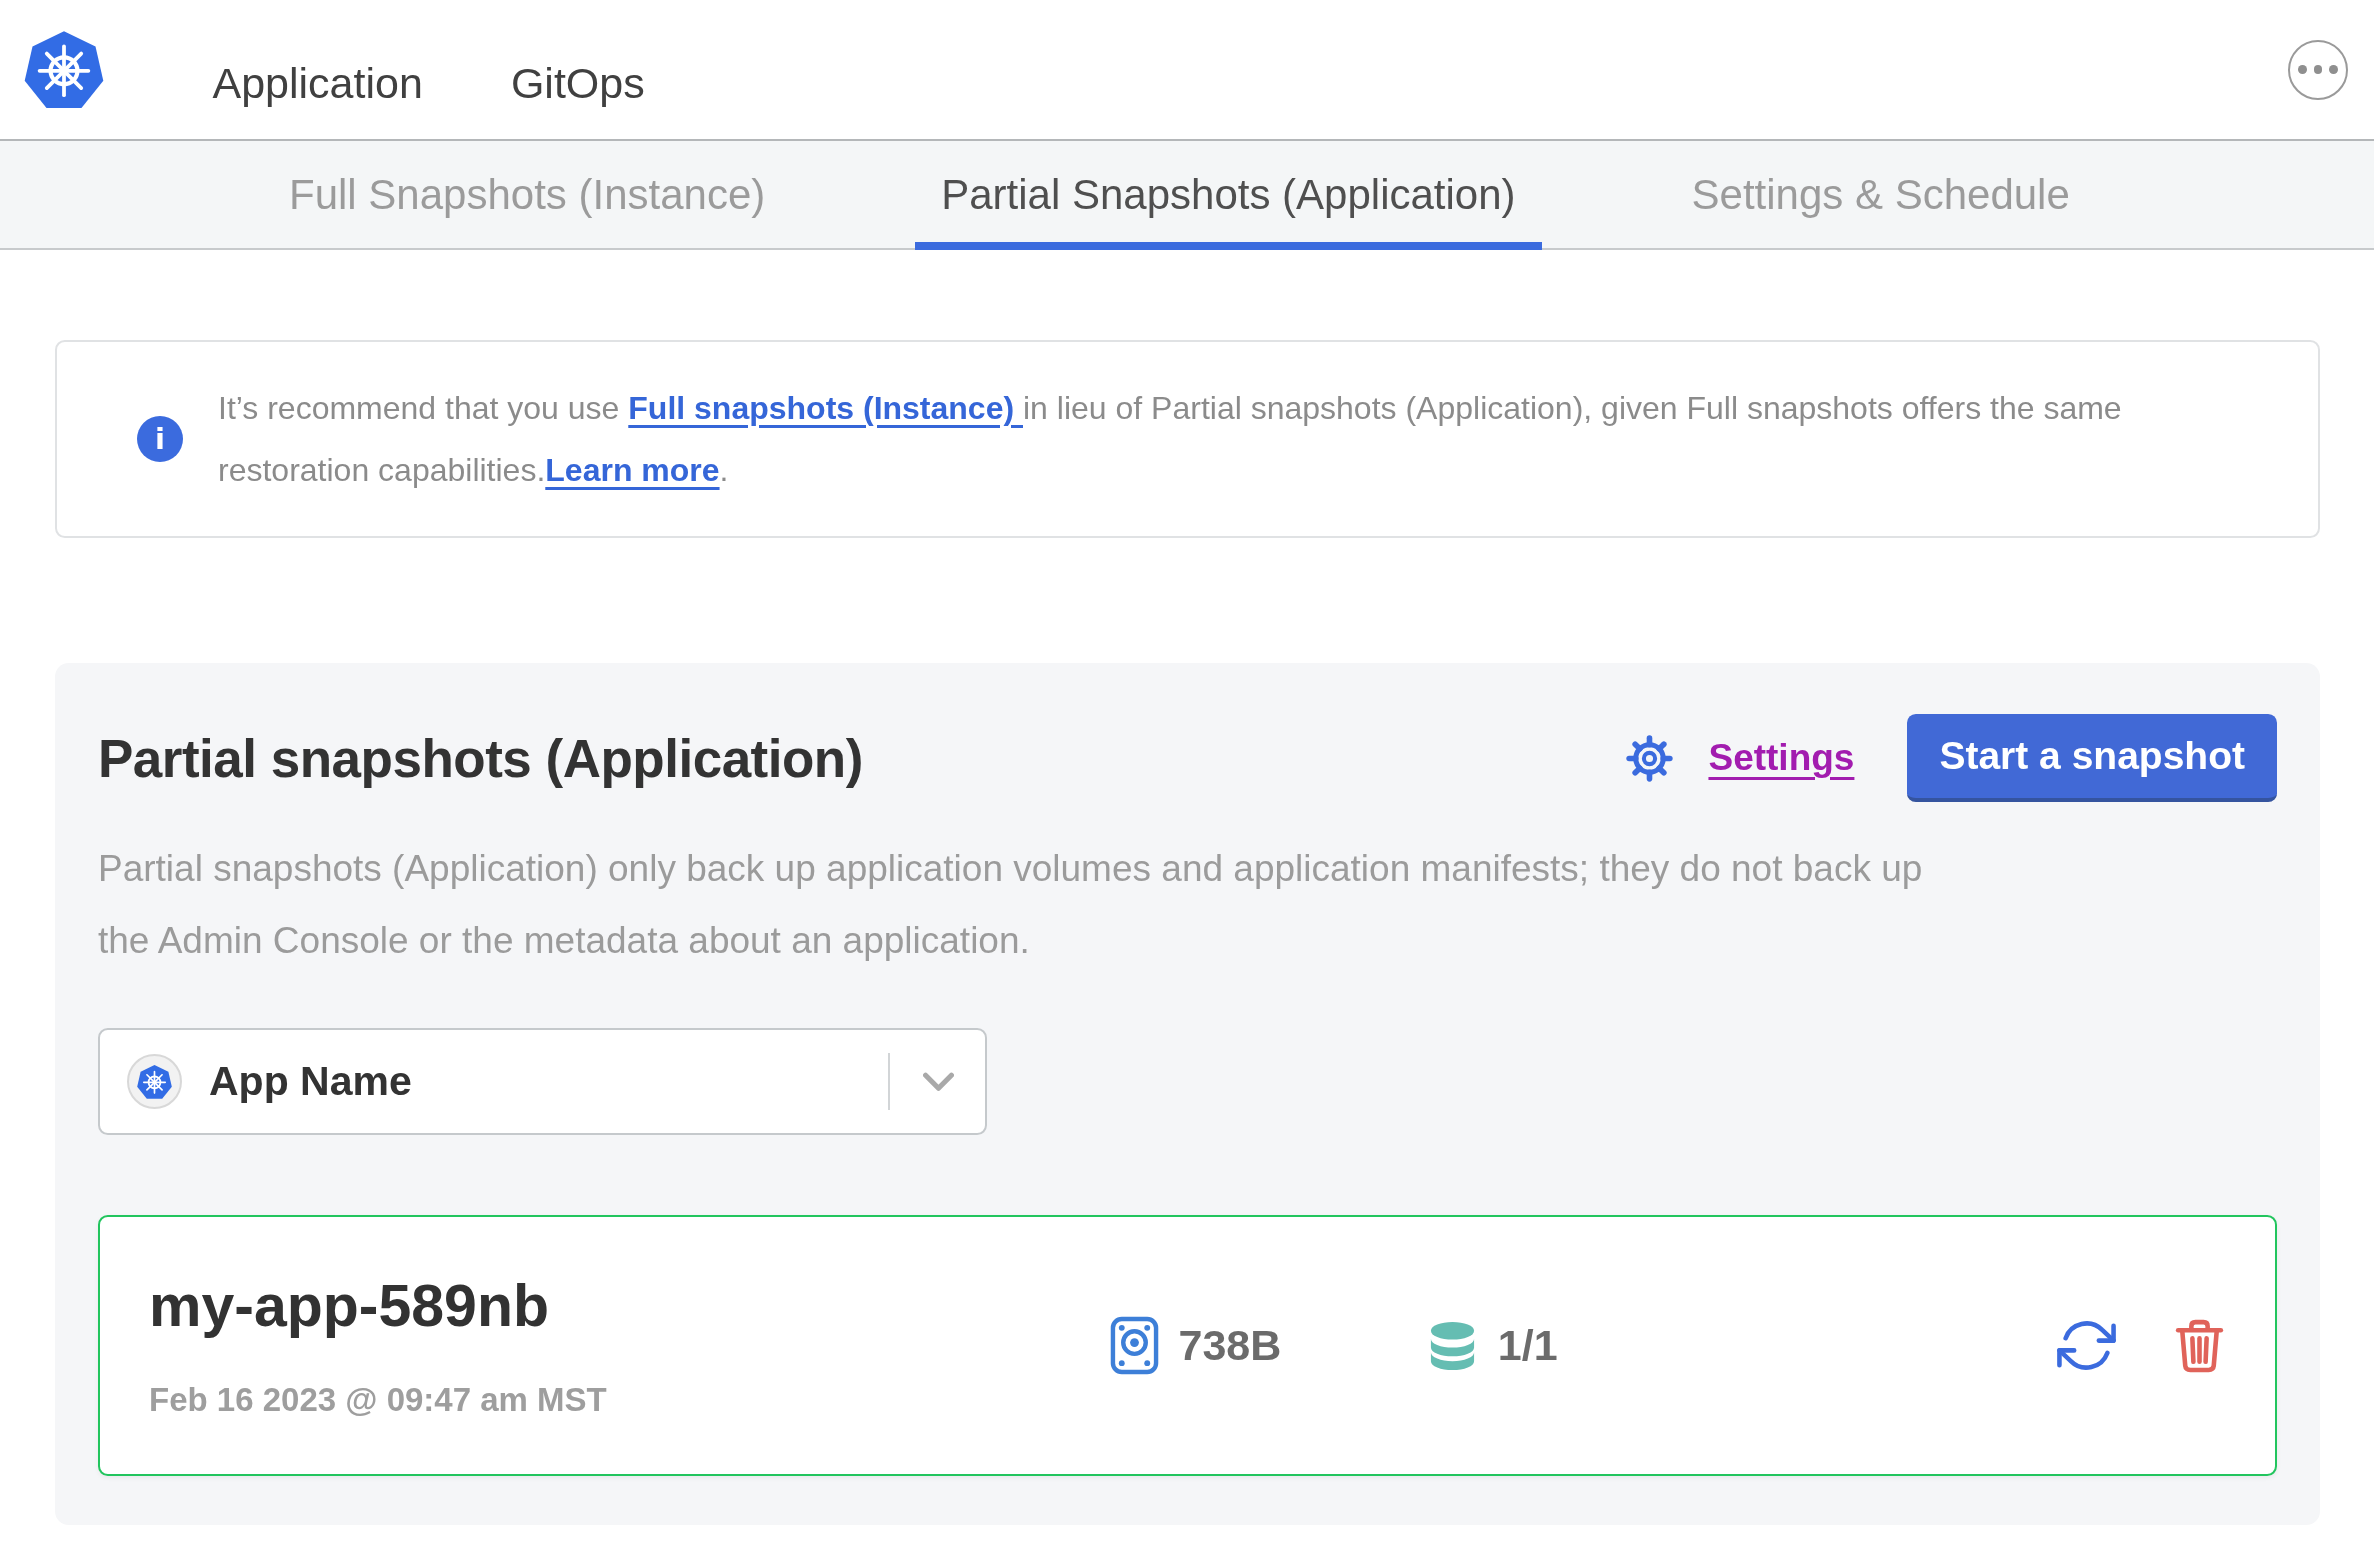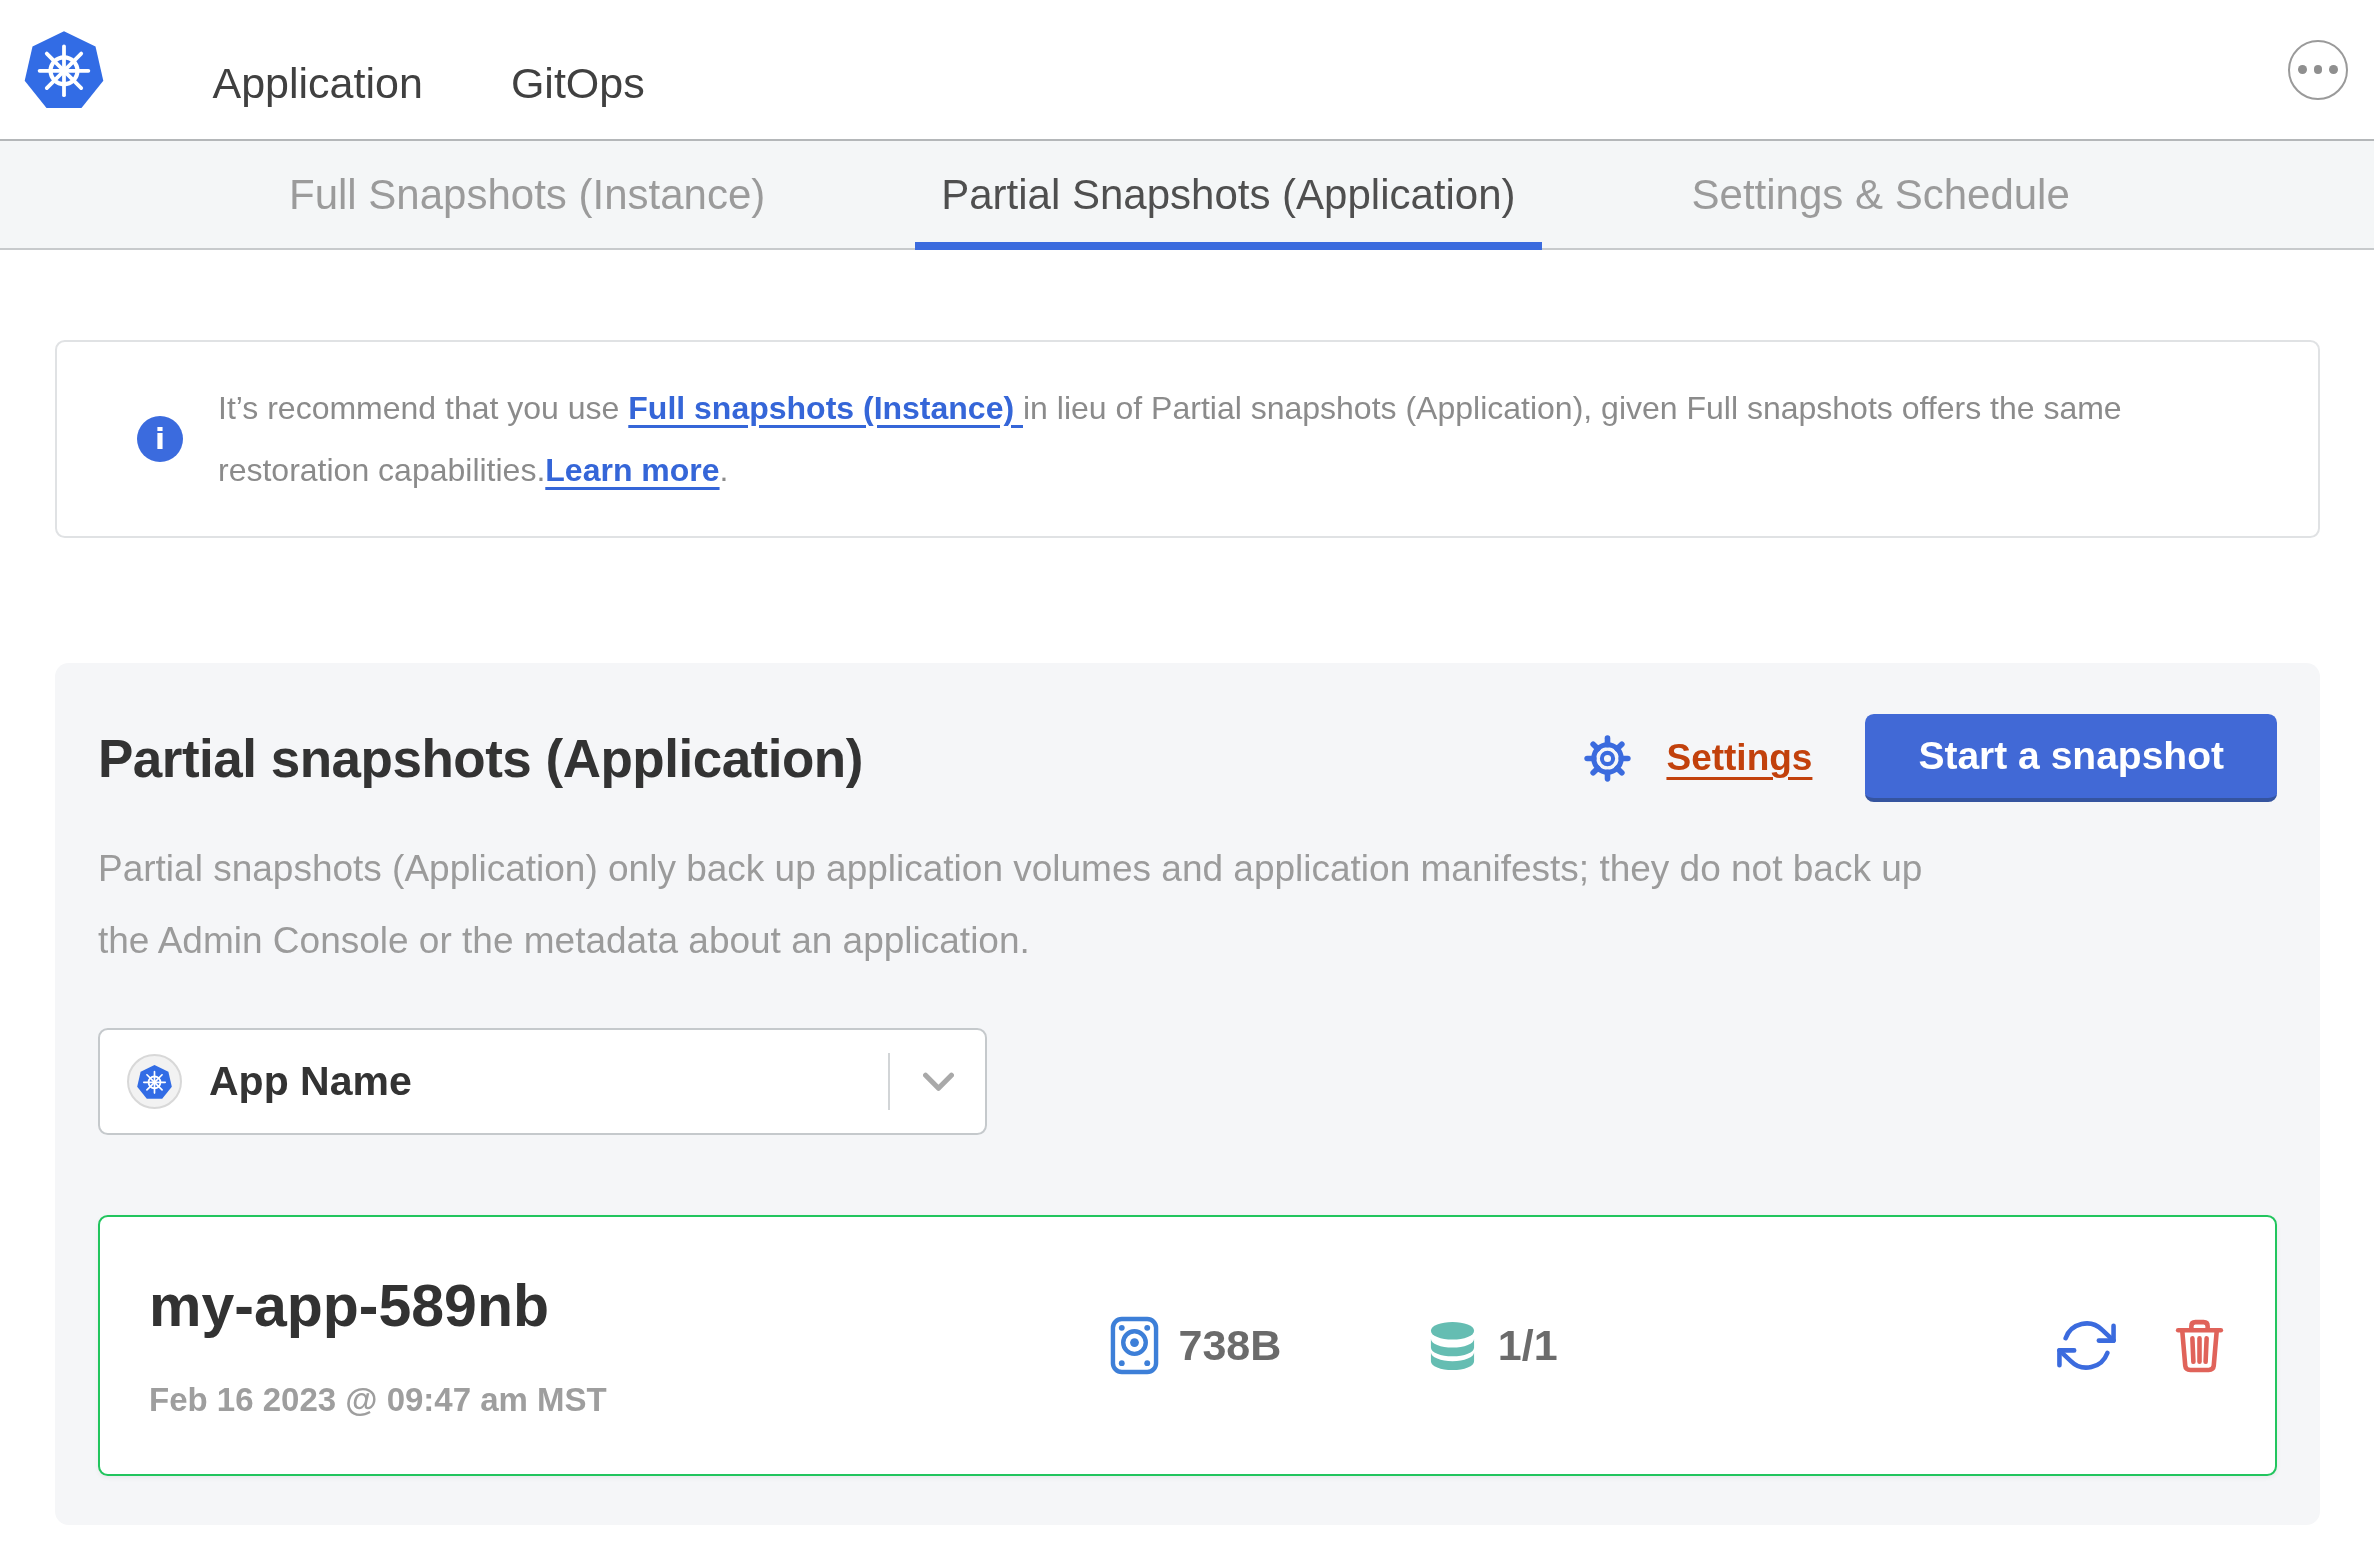--- a/index.html
+++ b/index.html
@@ -33,23 +33,23 @@
   .banner-text { font-size:32px; line-height:62px; color:#8b8b8b; }
   .banner-text a { color:#3566d8; font-weight:bold; text-decoration:underline; text-underline-offset:5.9px;
     text-decoration-thickness:2.9px; cursor:pointer; }
 
   
   .panel { margin:125px 55px 0; background:#f5f6f8; border-radius:13.7px; padding:51px 43px 49px 43px; }
   .panel-head { display:flex; align-items:center; }
   .panel-title { font-size:53px; font-weight:bold; color:#333; letter-spacing:-0.5px; }
   .head-right { margin-left:auto; display:flex; align-items:center; }
   .settings-link { display:flex; align-items:center; gap:14.6px; cursor:pointer; }
-  .settings-link span { color:#c2410c; font-size:37px; font-weight:bold; text-decoration:underline;
+  .settings-link span { color:#a21caf; font-size:37px; font-weight:bold; text-decoration:underline;
     text-underline-offset:6.8px; text-decoration-thickness:2.9px;margin-left:16px; }
-  .start-btn { margin-left:53px; height:88px; padding:0 53px; display:flex; align-items:center;
+  .start-btn { margin-left:53px; height:88px; padding:0 32px; display:flex; align-items:center;
     background:#4169d6; border:none; border-bottom:4.9px solid #35549f; border-radius:8.8px;
     color:#fff; font-size:39px; font-weight:bold; font-family:inherit; cursor:pointer; }
   .panel-desc { margin-top:31px; font-size:37px; line-height:72px; color:#9b9b9b; }
 
   
   .app-select { margin-top:51px; width:889px; height:107px; background:#fff; border:2px solid #c5c9cc;
     border-radius:9.8px; display:flex; align-items:center; padding:0 19.5px 0 27px; cursor:pointer; }
   .app-badge { flex:none; width:55px; height:55px; border-radius:50%; background:#f2f2f2; border:2px solid #d8d8d8;
     display:flex; align-items:center; justify-content:center; }
   .app-select .value { margin-left:27px; font-size:41px; font-weight:bold; color:#333; }

